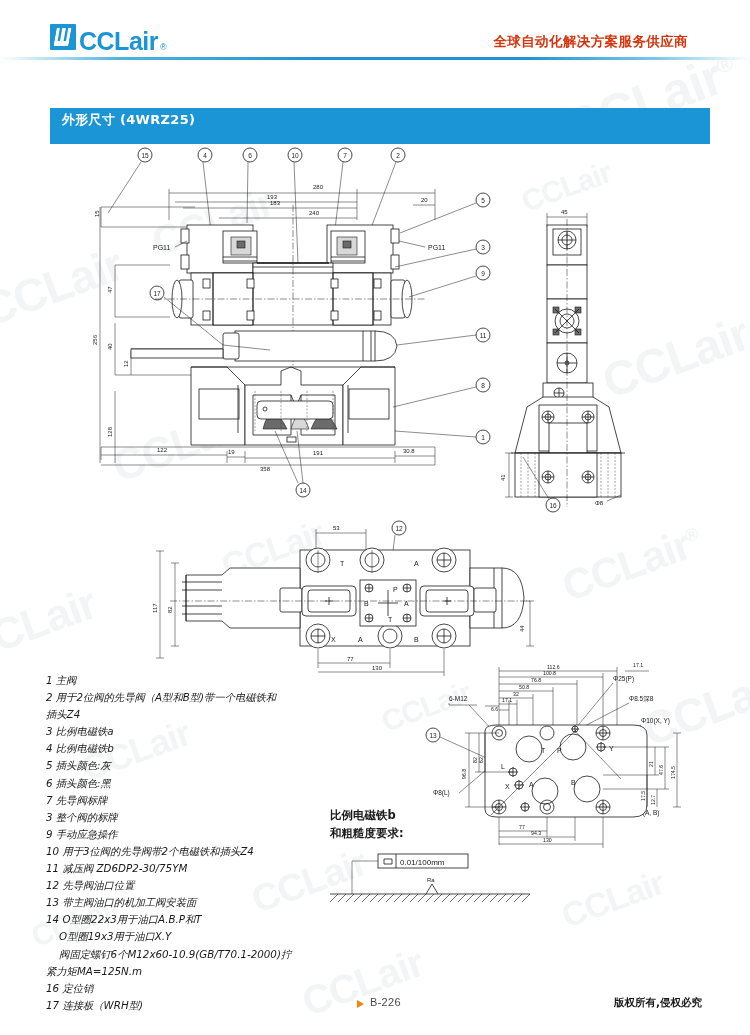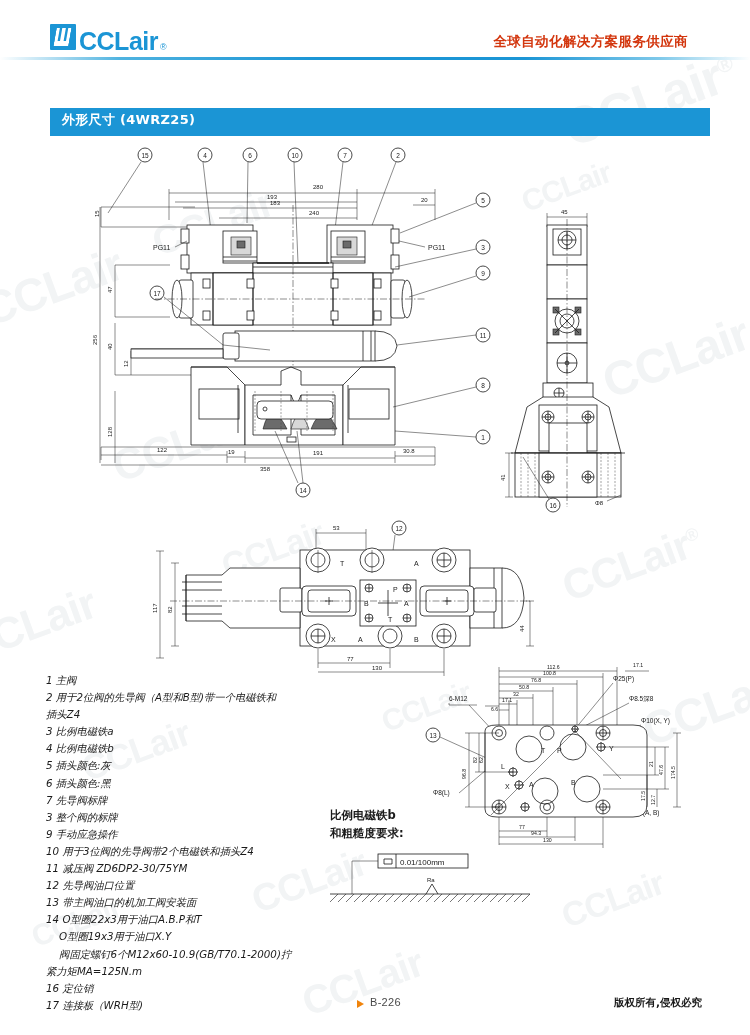--- a/index.html
+++ b/index.html
@@ -48,21 +48,21 @@
     font-size: 13.5px; font-weight: bold; color: #d3360e; letter-spacing: 0.4px;
     font-family: "DejaVu Sans", sans-serif;
   }
   .header-rule {
     position: absolute; left: 0; top: 57px; width: 750px; height: 3px;
     background: linear-gradient(to right, #ffffff 0%, #4fb3e0 16%, #1b95d5 42%, #1b95d5 70%, #7fc9ea 88%, #ffffff 100%);
   }
 
   
   .section-bar {
-    position: absolute; left: 50px; top: 108px; width: 660px; height: 28px;
+    position: absolute; left: 50px; top: 108px; width: 660px; height: 36px;
     background: #1b95d5; z-index: 20;
   }
   .section-bar .label {
     position: absolute; left: 12px; top: 3px;
     font-size: 13px; font-weight: bold; color: #ffffff; letter-spacing: 0.3px;
     font-family: "DejaVu Sans", sans-serif;
   }
 
   
   .draw { position: absolute; z-index: 10; }

